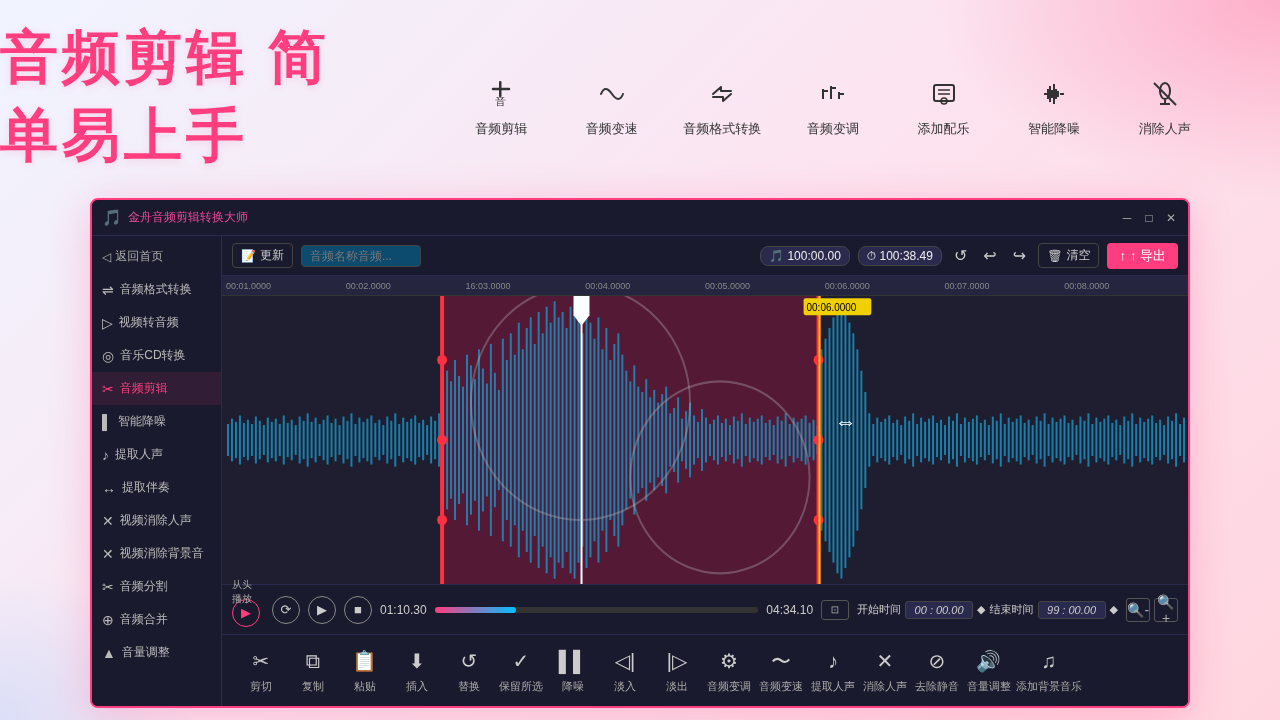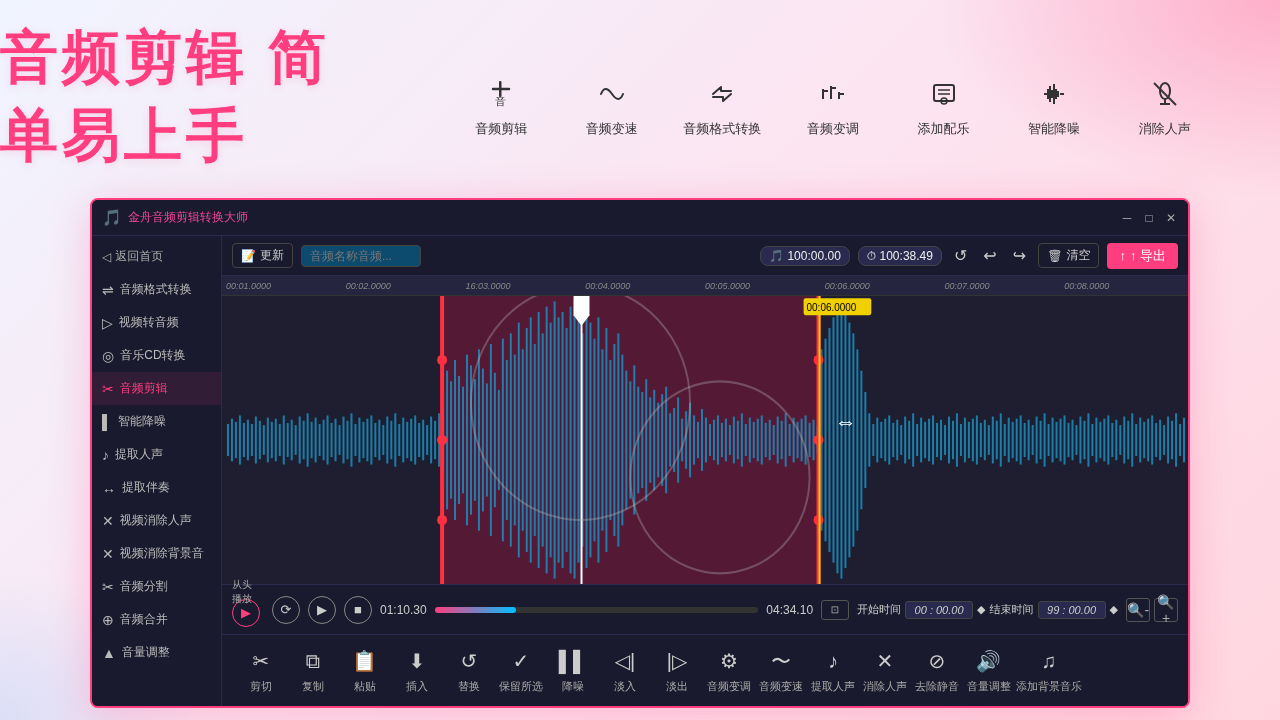--- a/index.html
+++ b/index.html
@@ -265,21 +265,20 @@
       border-bottom: 1px solid #333;
       position: relative;
       display: flex;
       align-items: center;
     }
 
     .ruler-marks {
       display: flex;
       width: 100%;
       padding: 0 4px;
-      font-style: italic;
     }
 
     .ruler-mark {
       flex: 1;
       font-size: 9px;
       color: #888;
       text-align: left;
     }
 
     

